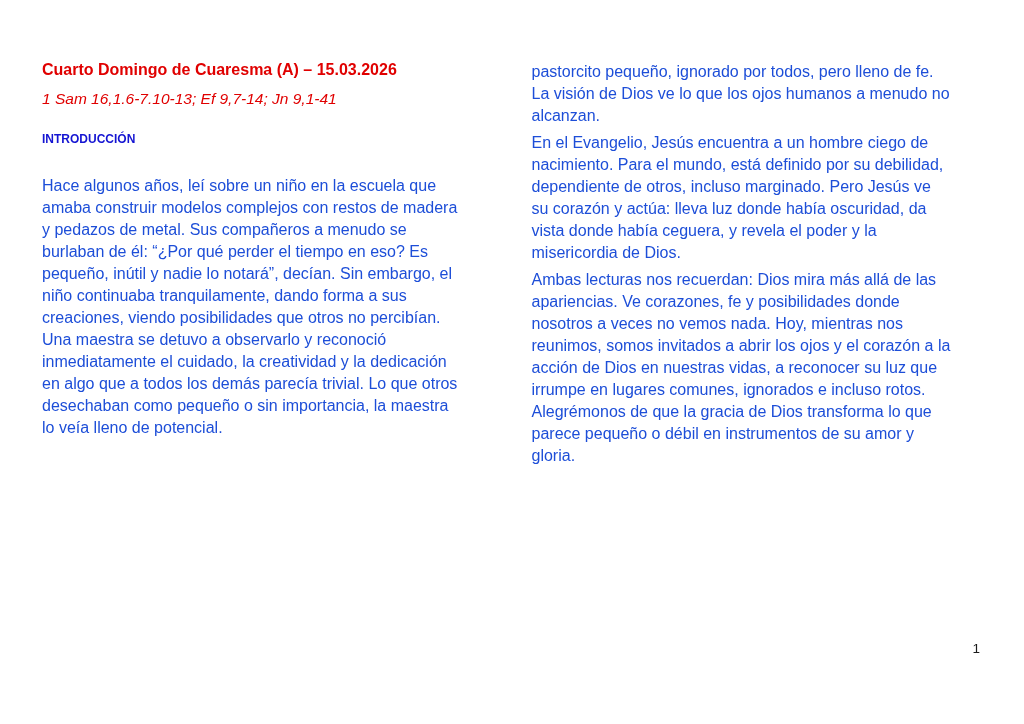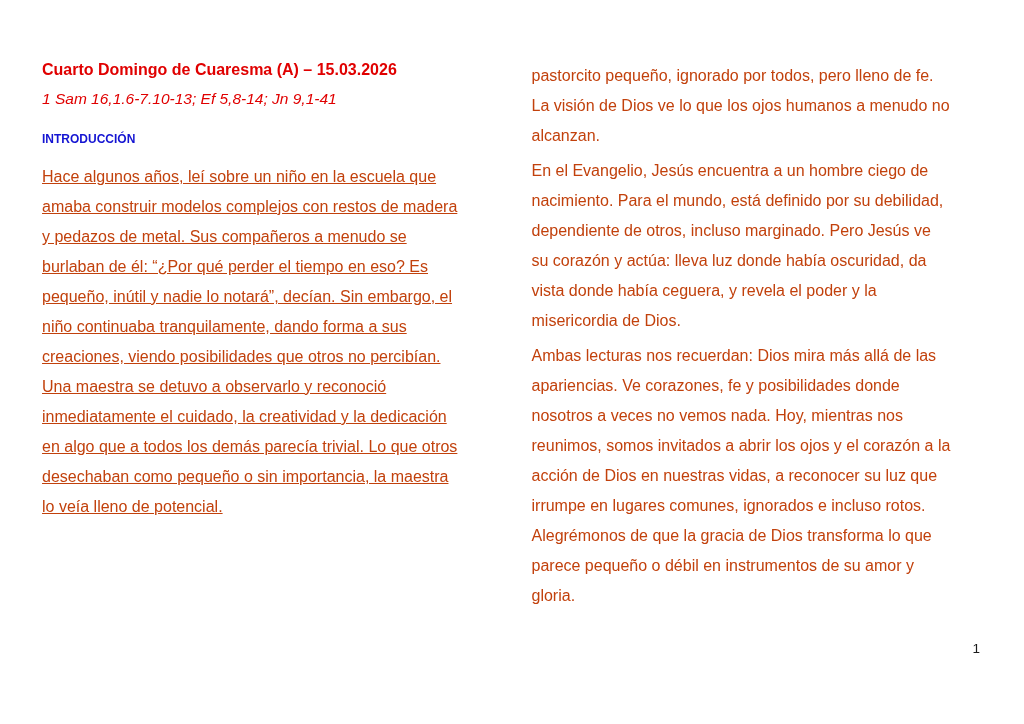--- a/index.html
+++ b/index.html
@@ -52,28 +52,27 @@
   .section-heading {
     margin: 10px 0 0 0;
     font-size: 12px;
     line-height: 30px;
     font-weight: bold;
     color: #1414d2;
   }
   p.body-par {
     margin: 5px 0 0 0;
     font-size: 16px;
-    line-height: 30px;
+    line-height: 22px;
     white-space: pre-line;
     text-align: left;
-    color: #c2410c;
+    color: #1d4ed8;
   }
   .col-left p.body-par.first {
-    margin-top: 8px;
-    text-decoration: underline;
+    margin-top: 21px;
   }
   .col-right p.body-par.first {
     margin-top: 0;
   }
   .page-number {
     position: absolute;
     top: 641px;
     right: 44px;
     font-size: 13.5px;
     line-height: 16px;
@@ -81,21 +80,21 @@
   }
 </style>
 </head>
 <body>
 
 <div class="page">
   <div class="columns">
 
     <div class="col col-left">
       <h1 class="doc-title">Cuarto Domingo de Cuaresma (A) – 15.03.2026</h1>
-      <h2 class="doc-readings">1 Sam 16,1.6-7.10-13; Ef 5,8-14; Jn 9,1-41</h2>
+      <h2 class="doc-readings">1 Sam 16,1.6-7.10-13; Ef 9,7-14; Jn 9,1-41</h2>
       <h3 class="section-heading">INTRODUCCIÓN</h3>
       <p class="body-par first">Hace algunos años, leí sobre un niño en la escuela que
 amaba construir modelos complejos con restos de madera
 y pedazos de metal. Sus compañeros a menudo se
 burlaban de él: “¿Por qué perder el tiempo en eso? Es
 pequeño, inútil y nadie lo notará”, decían. Sin embargo, el
 niño continuaba tranquilamente, dando forma a sus
 creaciones, viendo posibilidades que otros no percibían.
 Una maestra se detuvo a observarlo y reconoció
 inmediatamente el cuidado, la creatividad y la dedicación

